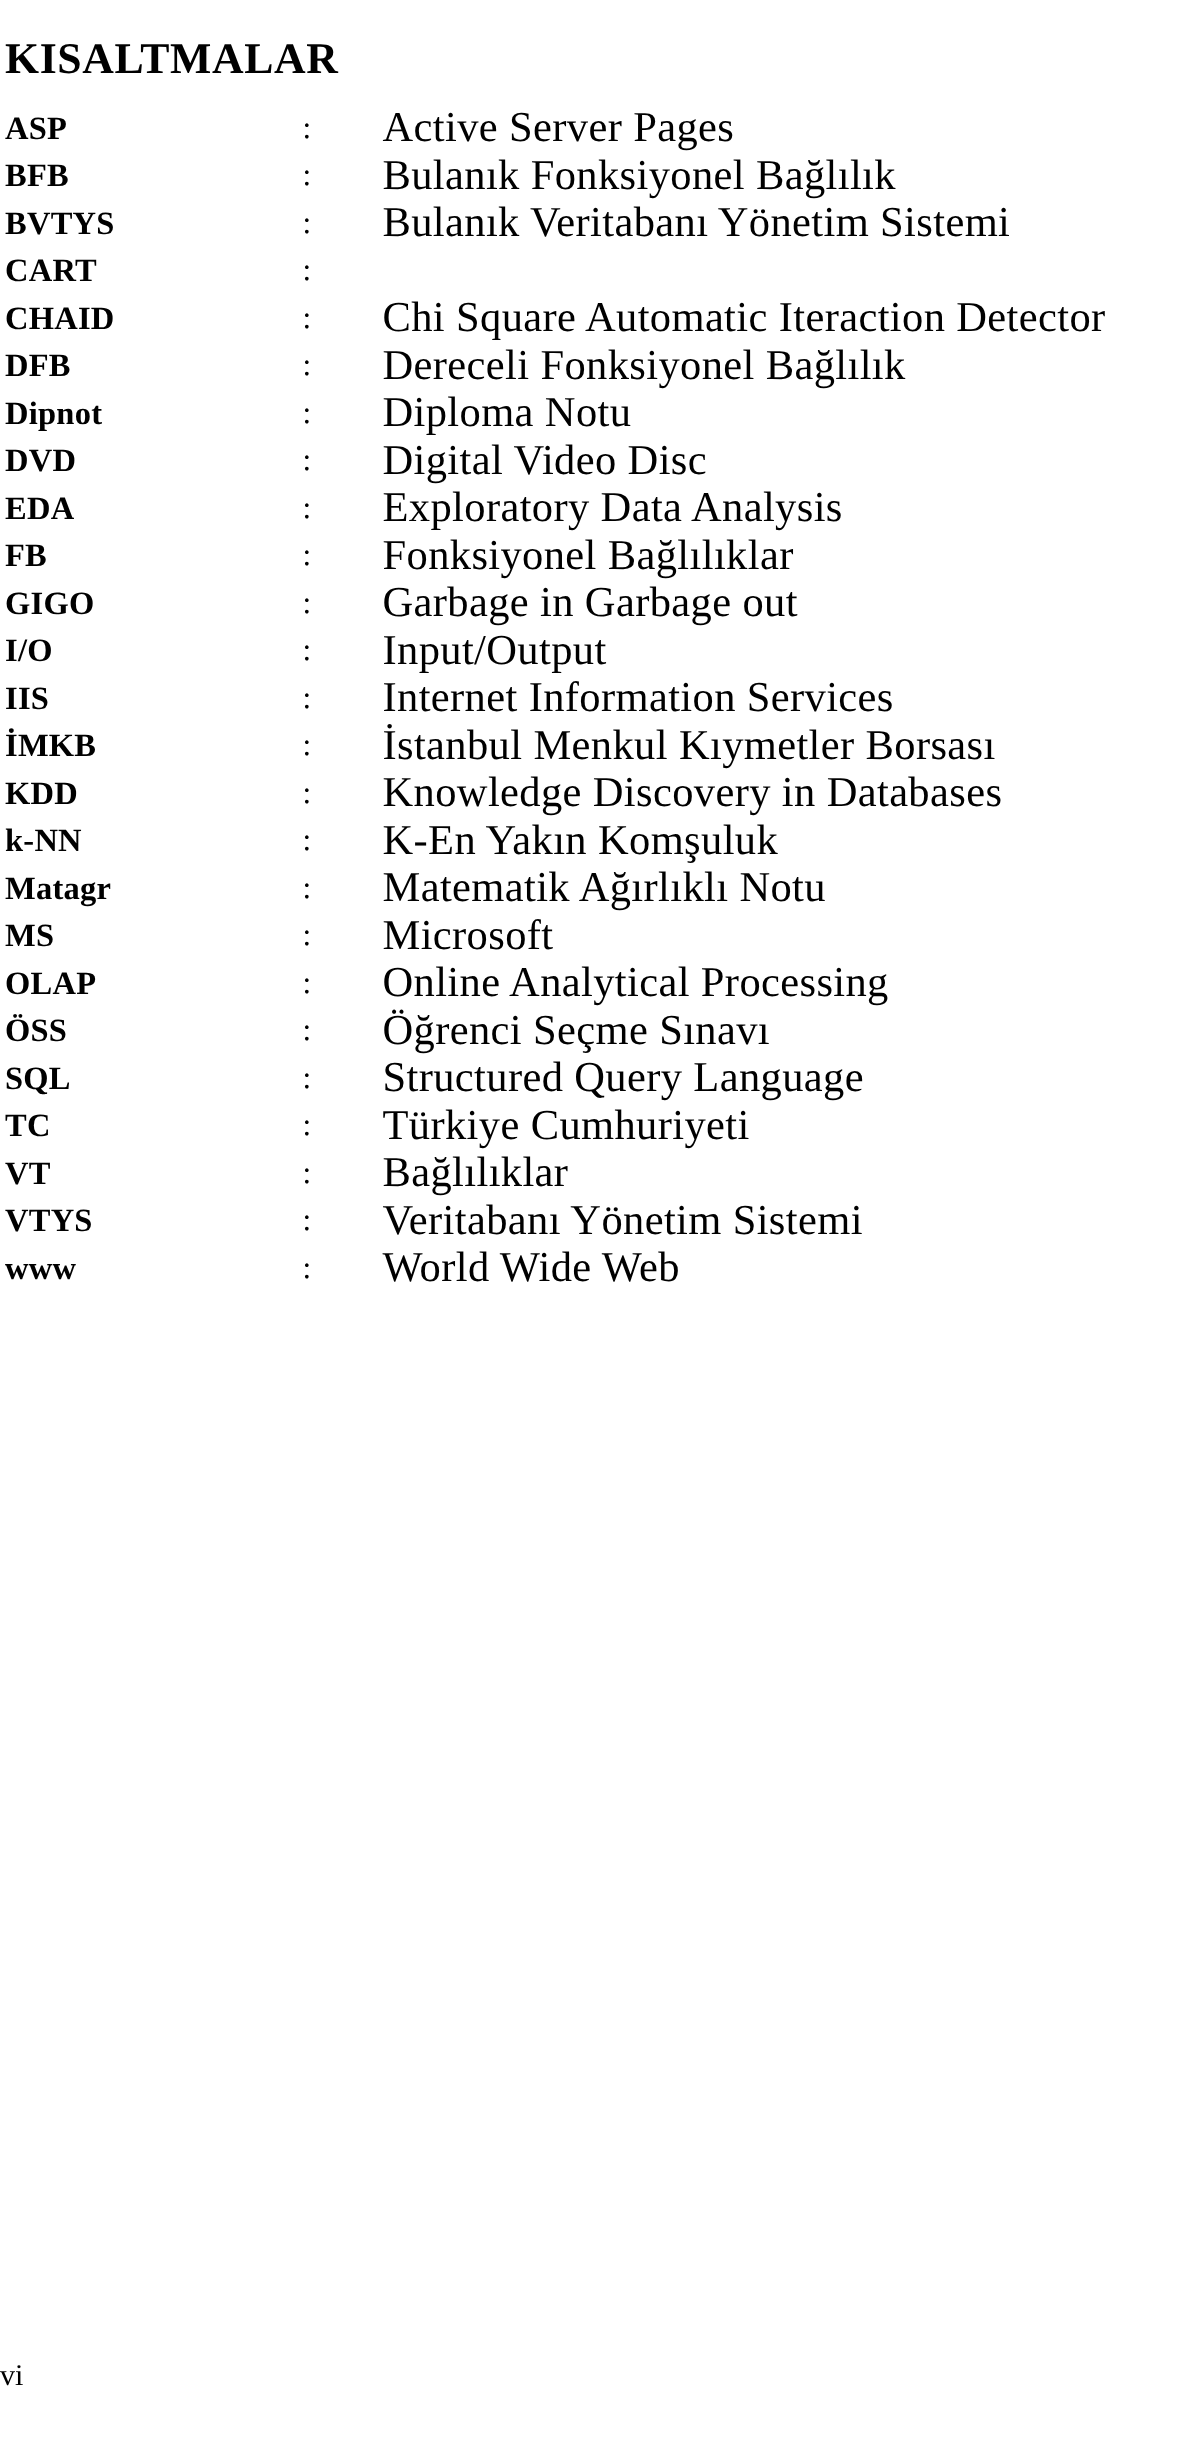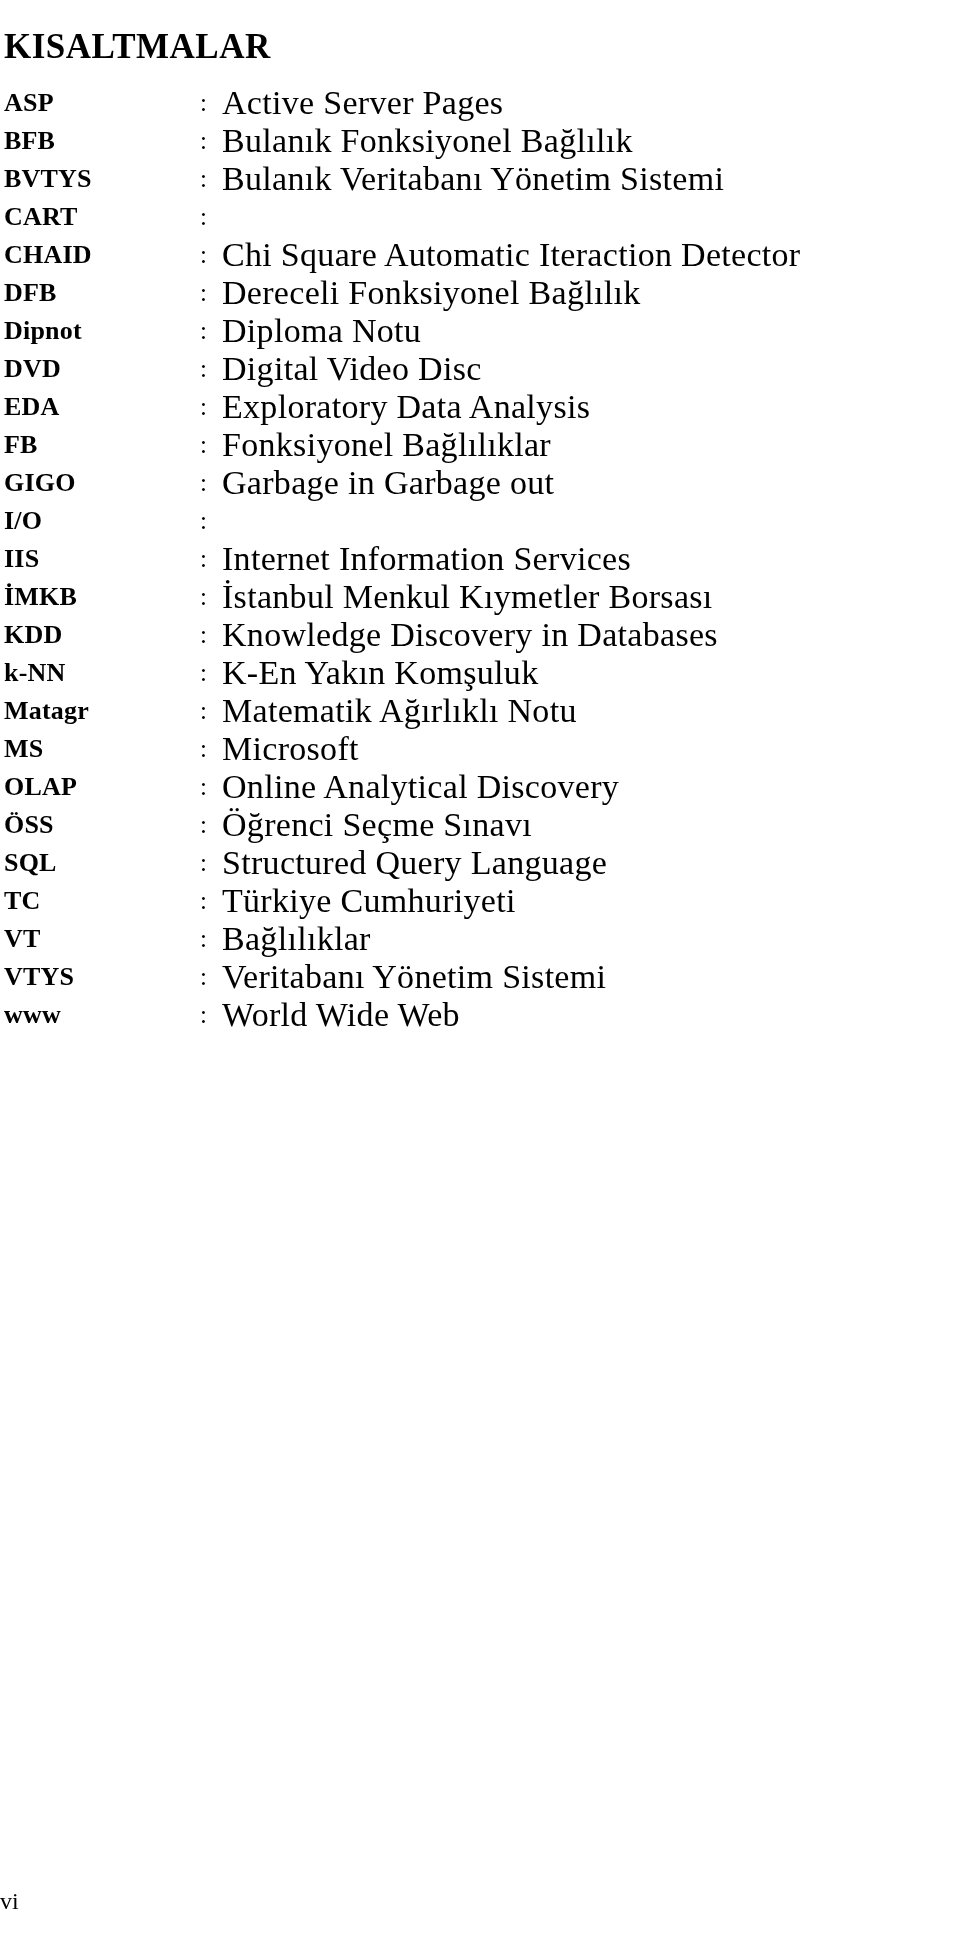--- a/index.html
+++ b/index.html
@@ -37,20 +37,21 @@
     top: 84px;
     left: 4px;
     width: 952px;
   }
   .abbrev-row {
     display: flex;
     align-items: center;
     height: 38px;
     line-height: 38px;
     white-space: nowrap;
+    gap: 42px;
   }
   .abbrev-term {
     width: 196px;
     flex: 0 0 196px;
     font-size: 26px;
     font-weight: bold;
     letter-spacing: 0.2px;
   }
   .abbrev-sep {
     flex: 0 0 22px;
@@ -132,20 +133,21 @@
         <span class="abbrev-def">Fonksiyonel Bağlılıklar</span>
       </div>
       <div class="abbrev-row">
         <span class="abbrev-term">GIGO</span>
         <span class="abbrev-sep">:</span>
         <span class="abbrev-def">Garbage in Garbage out</span>
       </div>
       <div class="abbrev-row">
         <span class="abbrev-term">I/O</span>
         <span class="abbrev-sep">:</span>
+        <span class="abbrev-def">Input/Output</span>
       </div>
       <div class="abbrev-row">
         <span class="abbrev-term">IIS</span>
         <span class="abbrev-sep">:</span>
         <span class="abbrev-def">Internet Information Services</span>
       </div>
       <div class="abbrev-row">
         <span class="abbrev-term">İMKB</span>
         <span class="abbrev-sep">:</span>
         <span class="abbrev-def">İstanbul Menkul Kıymetler Borsası</span>
@@ -166,21 +168,21 @@
         <span class="abbrev-def">Matematik Ağırlıklı Notu</span>
       </div>
       <div class="abbrev-row">
         <span class="abbrev-term">MS</span>
         <span class="abbrev-sep">:</span>
         <span class="abbrev-def">Microsoft</span>
       </div>
       <div class="abbrev-row">
         <span class="abbrev-term">OLAP</span>
         <span class="abbrev-sep">:</span>
-        <span class="abbrev-def">Online Analytical Discovery</span>
+        <span class="abbrev-def">Online Analytical Processing</span>
       </div>
       <div class="abbrev-row">
         <span class="abbrev-term">ÖSS</span>
         <span class="abbrev-sep">:</span>
         <span class="abbrev-def">Öğrenci Seçme Sınavı</span>
       </div>
       <div class="abbrev-row">
         <span class="abbrev-term">SQL</span>
         <span class="abbrev-sep">:</span>
         <span class="abbrev-def">Structured Query Language</span>

